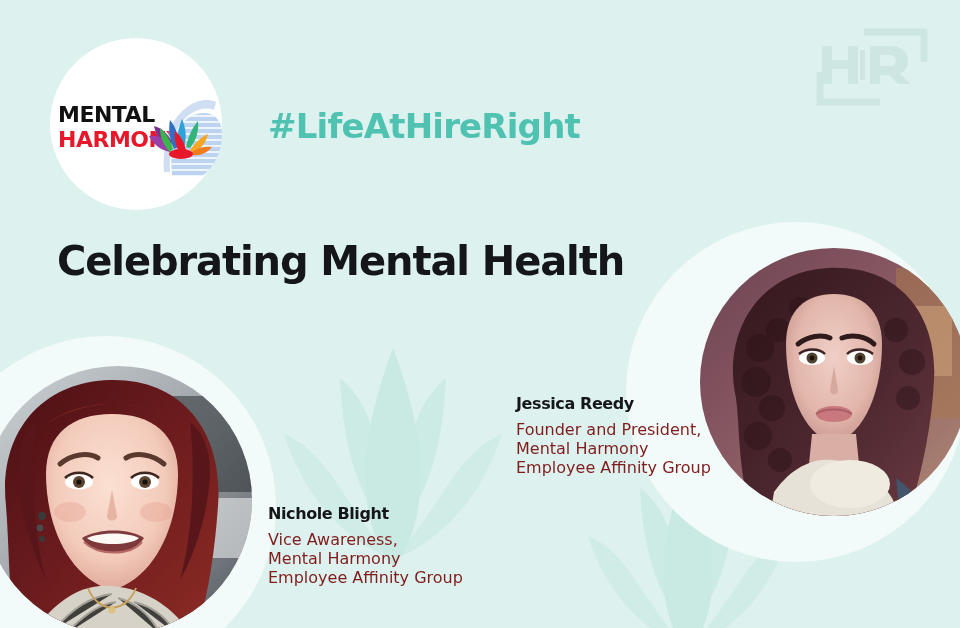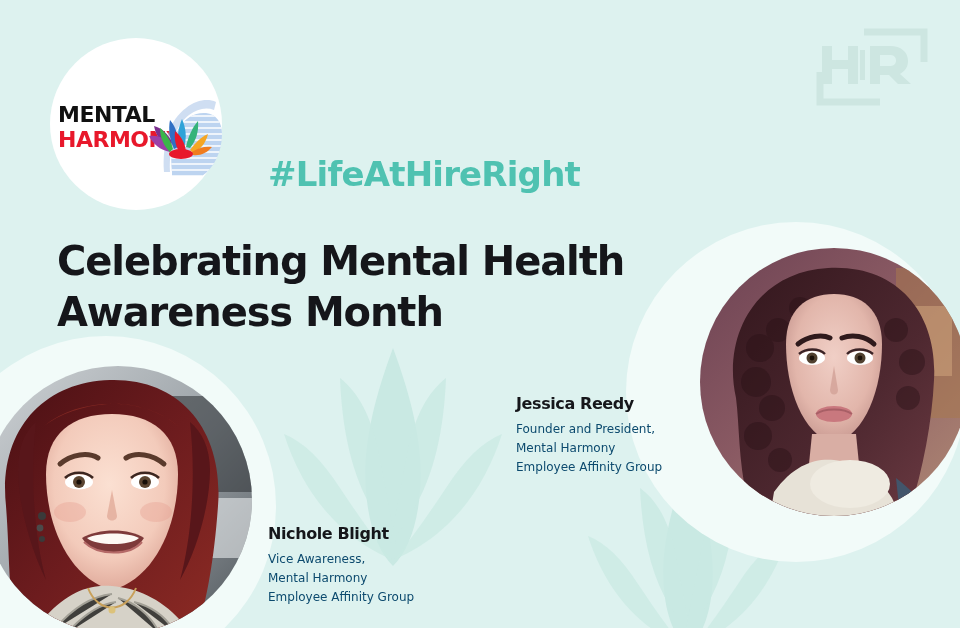--- a/index.html
+++ b/index.html
@@ -87,21 +87,20 @@
   .hashtag {
     position: absolute;
     left: 268px;
     top: 106px;
     font-family: "DejaVu Sans", sans-serif;
     font-weight: 700;
     font-size: 34px;
     letter-spacing: -0.8px;
     color: #4fc2b1;
     white-space: nowrap;
-    margin-top: 48px;
   }
 
   
   .headline {
     position: absolute;
     left: 57px;
     top: 236px;
     width: 620px;
     font-family: "DejaVu Sans", sans-serif;
     font-weight: 700;
@@ -128,37 +127,37 @@
   }
   .portrait-jessica { left: 700px; top: 248px; width: 268px; height: 268px; }
   .portrait-nichole { left: -16px; top: 366px; width: 268px; height: 268px; }
   .portrait svg { display: block; width: 100%; height: 100%; }
 
   
   .person {
     position: absolute;
   }
   .person-jessica { left: 516px; top: 394px; width: 200px; }
-  .person-nichole { left: 268px; top: 504px; width: 210px; margin-top: 20px; }
+  .person-nichole { left: 268px; top: 504px; width: 210px; }
 
   .person-name {
     font-family: "DejaVu Sans", sans-serif;
     font-weight: 700;
     font-size: 16px;
     letter-spacing: -0.4px;
     color: #15161a;
     margin-bottom: 7px;
     white-space: nowrap;
   }
   .person-role {
     font-family: "DejaVu Sans", sans-serif;
     font-weight: 400;
-    font-size: 12px;
+    font-size: 16px;
     line-height: 19px;
-    color: #0c4a6e;
+    color: #7f1d1d;
     white-space: nowrap;
   }
 </style>
 </head>
 <body>
 
 <div id="canvas">
 
   <div class="lotus-wm" style="left:238px; top:330px; width:310px; height:250px;">
     <svg width="310" height="250" viewBox="0 0 310 250" aria-hidden="true">
@@ -248,21 +247,20 @@
           <ellipse cx="33" cy="38" rx="12" ry="5" fill="#e8182b"></ellipse>
         </g>
       </svg>
     </div>
   </div>
 
   <div class="hashtag">#LifeAtHireRight</div>
 
   <div class="headline">
     <span>Celebrating Mental Health</span>
-    <span class="l2">Awareness Month</span>
   </div>
 
   <div class="ring ring-jessica"></div>
   <div class="portrait portrait-jessica">
     <svg viewBox="0 0 268 268" preserveAspectRatio="xMidYMid slice" aria-hidden="true">
       <defs>
         <linearGradient id="jbg" x1="0" y1="0" x2="1" y2="1">
           <stop offset="0%" stop-color="#6d4253"></stop>
           <stop offset="45%" stop-color="#8a5a63"></stop>
           <stop offset="100%" stop-color="#b08a74"></stop>

